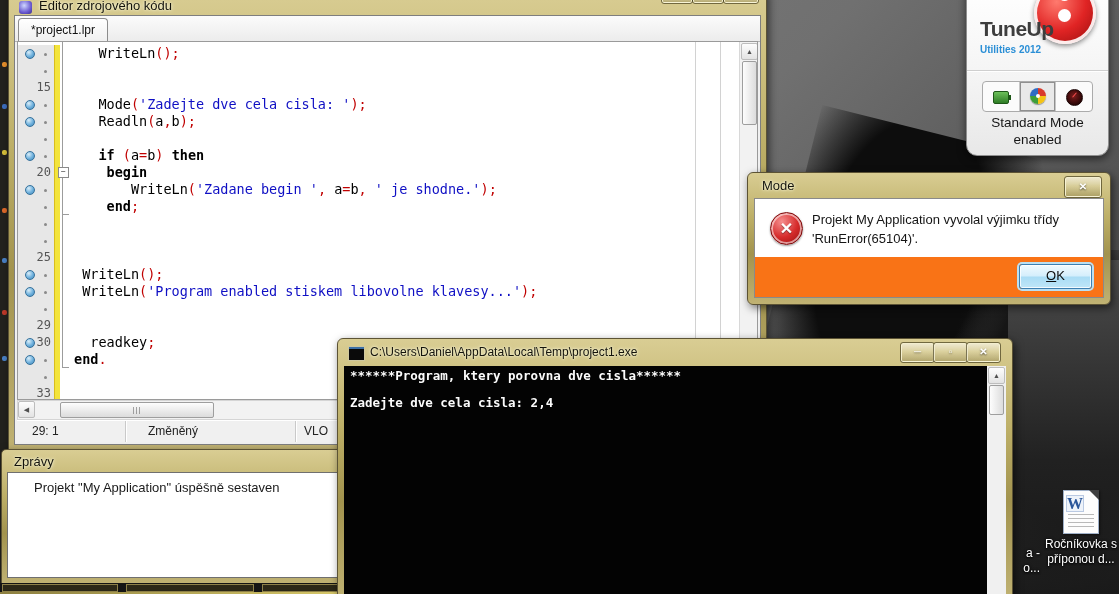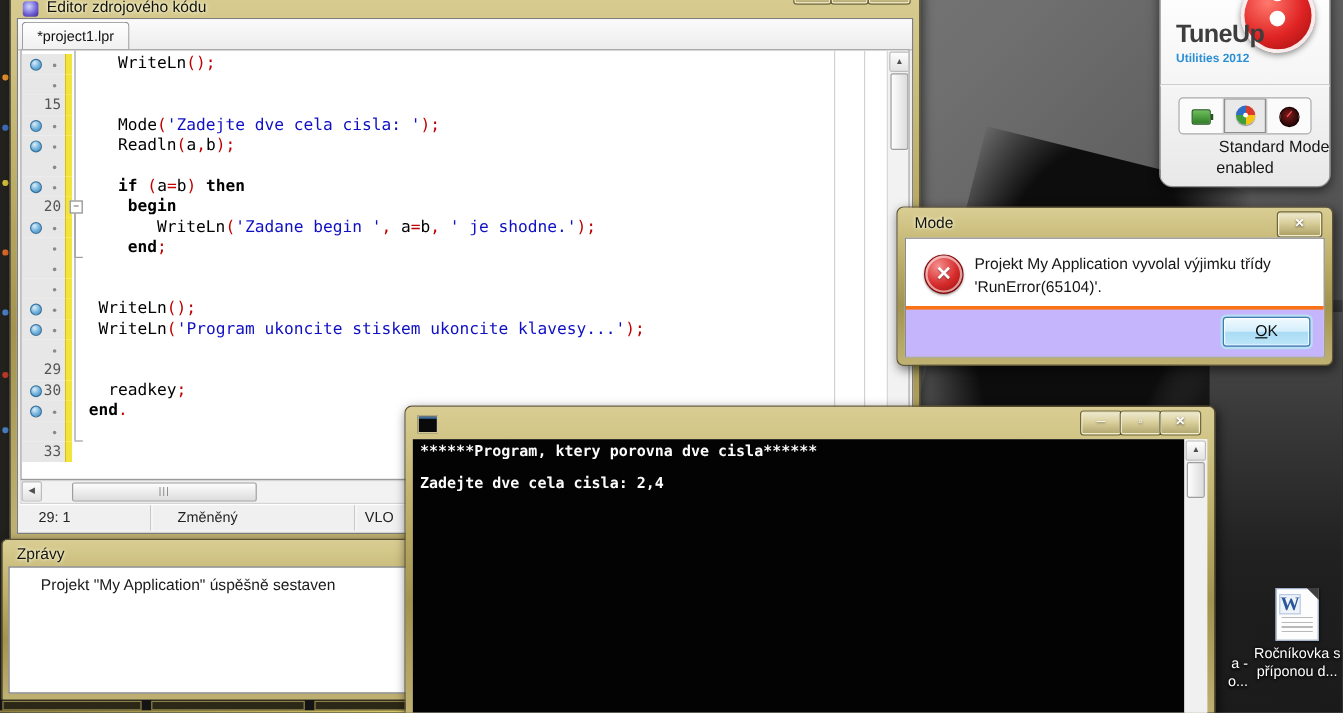--- a/index.html
+++ b/index.html
@@ -91,21 +91,21 @@
   .console-text{margin:0;padding:3px 0 0 6px;font:bold 12.5px/13.5px "DejaVu Sans Mono",monospace;color:#fbfbfb;white-space:pre;}
   .cscroll{position:absolute;right:0;top:0;bottom:0;width:19px;background:#f0f0f0;}
   .cicon{position:absolute;left:10px;top:7px;width:15px;height:13px;background:#0a0a0a;
     border:1px solid #cfc89f;box-shadow:inset 0 2px 0 #3a6ea5;}
   .winbtns{position:absolute;right:12px;top:4px;display:flex;}
   .winbtn{width:31px;height:17px;font-size:10px;line-height:16px;}
 
   
   #error-dlg{left:747px;top:172px;width:362px;height:131px;border-radius:6px;}
   #error-dlg .body{position:absolute;left:6px;right:6px;top:25px;bottom:6px;background:#fff;border:1px solid #8a8a8a;}
-  .dlg-foot{position:absolute;left:0;right:0;bottom:0;height:39px;background:#c4b5fd;border-top:3px solid #f97316;}
+  .dlg-foot{position:absolute;left:0;right:0;bottom:0;height:39px;background:#f97316;border-top:1px solid #f97316;}
   .err-icon{position:absolute;left:15px;top:13px;width:31px;height:31px;border-radius:50%;
     background:radial-gradient(circle at 35% 28%,#f58f8f,#d62b2b 52%,#8f0d0d);
     border:1px solid #7c0a0a;box-shadow:inset 0 0 0 2px rgba(255,255,255,.55),0 1px 2px rgba(0,0,0,.4);
     color:#fff;font-weight:bold;font-size:16px;line-height:31px;text-align:center;
     text-shadow:0 1px 1px rgba(0,0,0,.4);}
   .dlg-text{position:absolute;left:57px;top:11px;font-size:13px;line-height:19px;color:#151515;}
   .ok-btn{position:absolute;right:11px;bottom:8px;width:71px;height:23px;border:1px solid #3c7fb1;
     border-radius:3px;background:linear-gradient(#f1fafe,#d4eefc 48%,#a9dcf5 52%,#bfe6f8);
     box-shadow:0 0 0 2px #b9dff2,inset 0 0 0 1px rgba(255,255,255,.8);
     font-size:13px;line-height:21px;text-align:center;color:#0c0c0c;}
@@ -292,35 +292,43 @@
             <div class="crow">
               <div class="gut">
                 <span class="dotm"></span>
               </div>
               <span class="ystrip"></span>
               <span class="foldcol"></span>
               <pre class="codepre"></pre>
             </div>
             <div class="crow">
               <div class="gut">
+                <span class="lnum">25</span>
+              </div>
+              <span class="ystrip"></span>
+              <span class="foldcol"></span>
+              <pre class="codepre"></pre>
+            </div>
+            <div class="crow">
+              <div class="gut">
                 <span class="circ"></span>
                 <span class="dotm"></span>
               </div>
               <span class="ystrip"></span>
               <span class="foldcol"></span>
               <pre class="codepre"><span class="tk-pl"> </span><span class="tk-id">WriteLn</span><span class="tk-sym">();</span></pre>
             </div>
             <div class="crow">
               <div class="gut">
                 <span class="circ"></span>
                 <span class="dotm"></span>
               </div>
               <span class="ystrip"></span>
               <span class="foldcol"></span>
-              <pre class="codepre"><span class="tk-pl"> </span><span class="tk-id">WriteLn</span><span class="tk-sym">(</span><span class="tk-str">'Program ukoncite stiskem ukoncite klavesy...'</span><span class="tk-sym">);</span></pre>
+              <pre class="codepre"><span class="tk-pl"> </span><span class="tk-id">WriteLn</span><span class="tk-sym">(</span><span class="tk-str">'Program enabled stiskem libovolne klavesy...'</span><span class="tk-sym">);</span></pre>
             </div>
             <div class="crow">
               <div class="gut">
                 <span class="dotm"></span>
               </div>
               <span class="ystrip"></span>
               <span class="foldcol"></span>
               <pre class="codepre"></pre>
             </div>
             <div class="crow">
@@ -402,20 +410,21 @@
 
   <div class="abs bottom-strip">
     <div class="strip-seg" style="left:2px;width:114px;"></div>
     <div class="strip-seg" style="left:126px;width:126px;"></div>
     <div class="strip-seg" style="left:262px;width:84px;"></div>
     <div class="strip-gold"></div>
   </div>
 
   <div class="abs goldwin" id="console-win">
     <div class="cicon"></div>
+    <div class="abs titletext" style="left:32px;top:6px;font-size:12px;">C:\Users\Daniel\AppData\Local\Temp\project1.exe</div>
     <div class="winbtns">
       <div class="glassbtn winbtn">─</div>
       <div class="glassbtn winbtn">▫</div>
       <div class="glassbtn winbtn">✕</div>
     </div>
     <div class="client">
       <div class="console-black">
         <pre class="console-text">******Program, ktery porovna dve cisla******
 
 Zadejte dve cela cisla: 2,4</pre>
@@ -454,21 +463,21 @@
       <div class="tu-btn">
         <span class="bat-icon"></span>
       </div>
       <div class="tu-btn sel">
         <span class="pin-icon"></span>
       </div>
       <div class="tu-btn">
         <span class="gauge-icon"></span>
       </div>
     </div>
-    <div class="tu-status" style="top:130px;text-align:right;">Standard Mode</div>
+    <div class="tu-status" style="top:130px;">Standard Mode</div>
     <div class="tu-status" style="top:147px;">enabled</div>
   </div>
 
   <div class="abs desk-icon" style="left:1041px;top:490px;">
     <div class="word-page">
       <div class="word-w">W</div>
       <div class="word-lines"></div>
     </div>
     <div class="icon-label">
       <div>Ročníkovka s</div>

